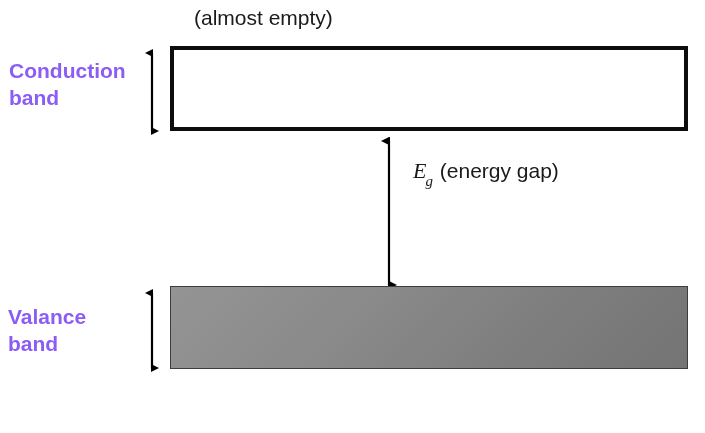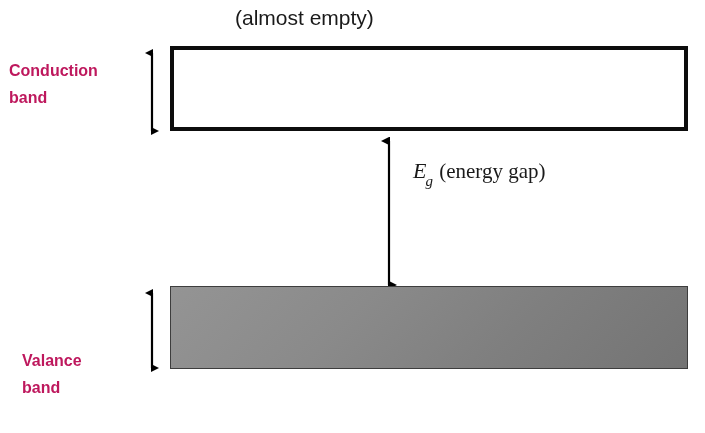--- a/index.html
+++ b/index.html
@@ -18,41 +18,40 @@
   }
 
   
   .label-plain {
     position: absolute;
     font-family: "Liberation Sans", sans-serif;
     font-size: 21px;
     line-height: 26px;
     color: #1a1a1a;
     white-space: nowrap;
-    margin-left: 41px;
   }
   .label-bold {
     position: absolute;
     font-family: "Liberation Sans", sans-serif;
     font-weight: bold;
-    font-size: 16px;
+    font-size: 21px;
     line-height: 27px;
-    color: #be185d;
+    color: #8b5cf6;
     white-space: nowrap;
   }
 
   
   #lbl-almost-empty { left: 194px; top: 5px; }
   
   #lbl-almost-filled { left: 207px; top: 385px; }
 
   
   #lbl-conduction-band { left: 9px; top: 57px; }
   
-  #lbl-valance-band { left: 22px; top: 303px; margin-top: 44px; }
+  #lbl-valance-band { left: 8px; top: 303px; }
 
   
   #conduction-box {
     position: absolute;
     left: 170px;
     top: 46px;
     width: 518px;
     height: 85px;
     background: #ffffff;
     border: 4px solid #0d0d0d;
@@ -96,21 +95,21 @@
   #lbl-energy-gap .eg-sub {
     font-family: "Liberation Serif", serif;
     font-style: italic;
     font-size: 15px;
     vertical-align: sub;
     position: relative;
     top: 3px;
     left: -1px;
   }
   #lbl-energy-gap .eg-rest {
-    font-family: Liberation Serif, serif;
+    font-family: Liberation Sans, sans-serif;
     font-size: 21px;
   }
 </style>
 </head>
 <body>
 
 <div id="canvas">
 
   <div id="lbl-almost-empty" class="label-plain">(almost empty)</div>
 

